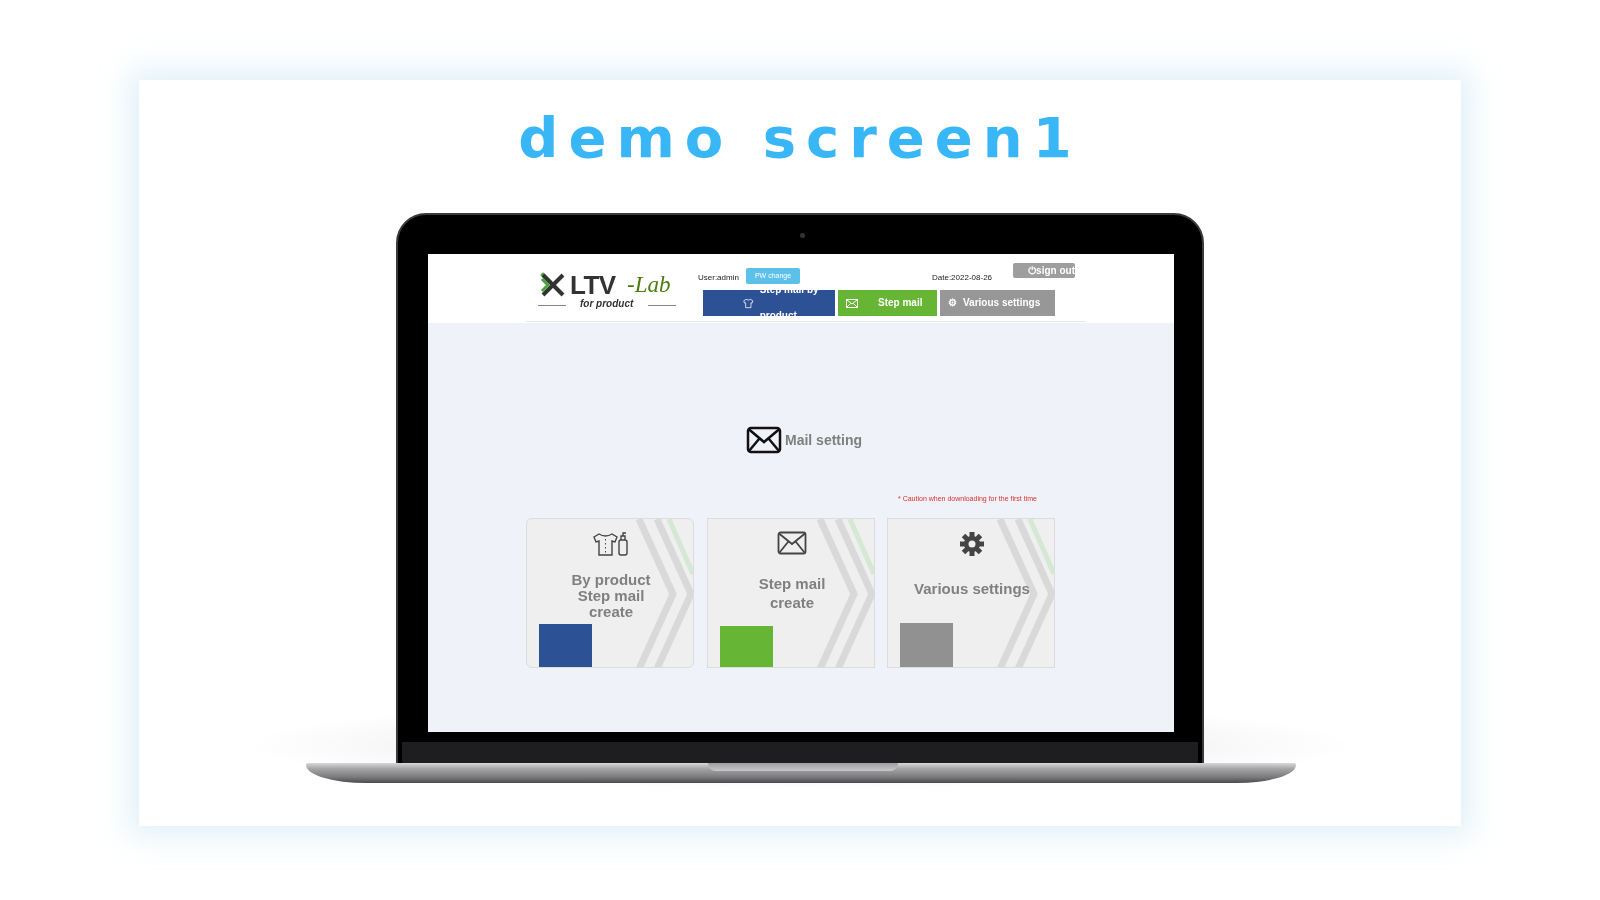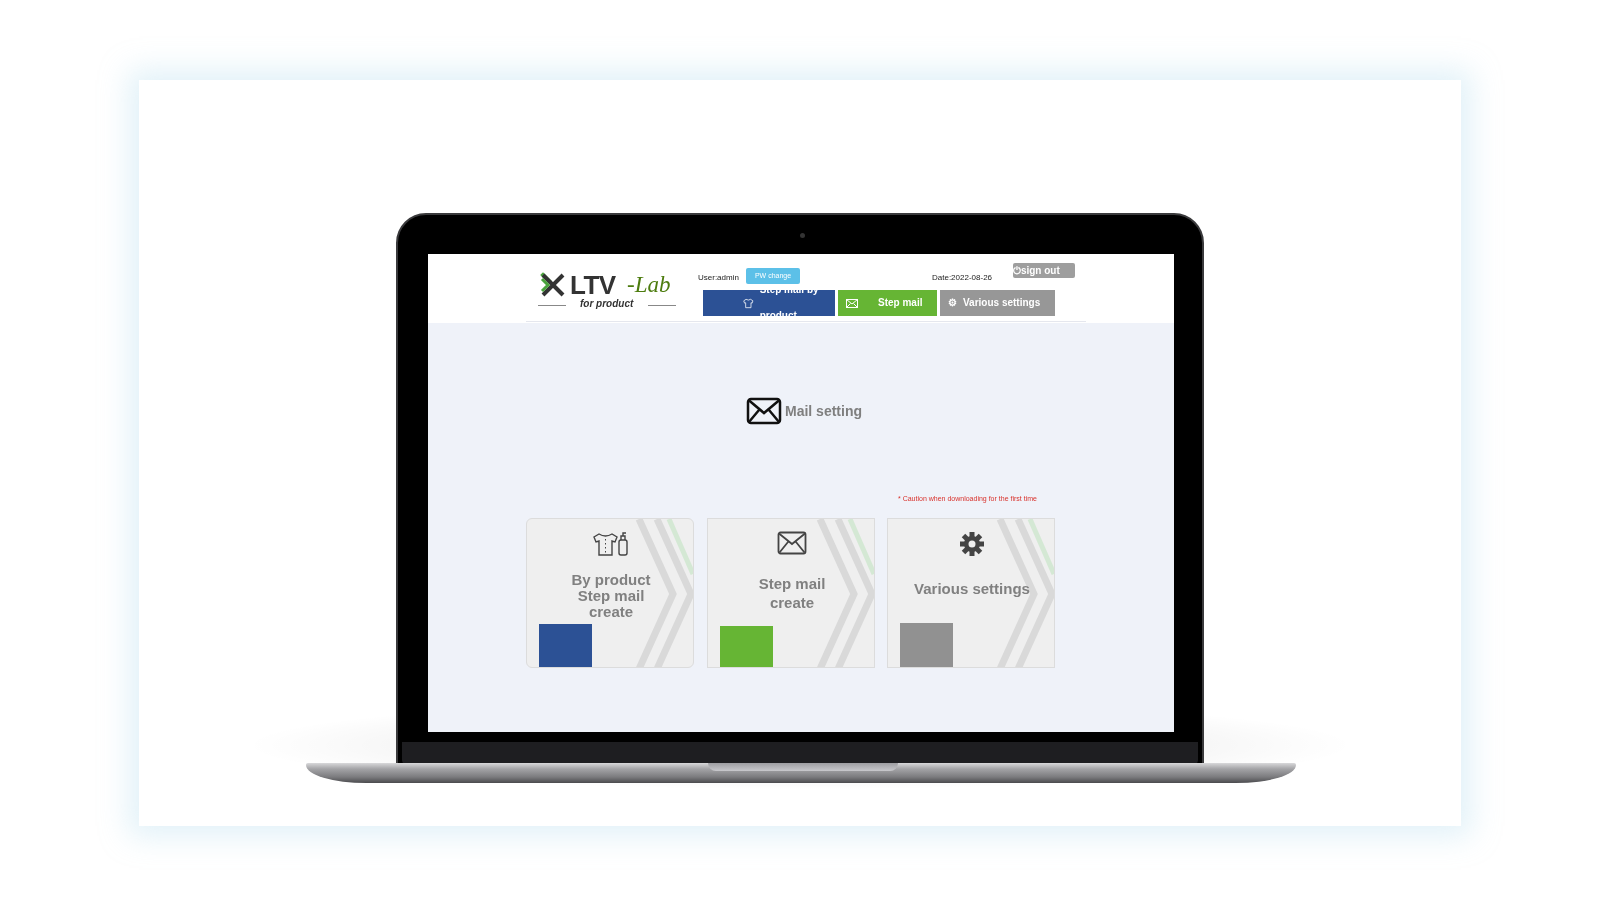--- a/index.html
+++ b/index.html
@@ -34,29 +34,29 @@
   .logo-lab { position: absolute; left: 87px; top: 2px; font-family: "Liberation Serif", serif; font-style: italic; font-size: 23px; color: #4d7c0f; }
   .logo-sub { position: absolute; left: 40px; top: 28px; font-family: "Liberation Sans", sans-serif; font-style: italic; font-weight: bold; font-size: 10px; color: #333; }
   .logo-rule-l { position: absolute; left: -2px; top: 35px; width: 28px; height: 1px; background: #888; }
   .logo-rule-r { position: absolute; left: 108px; top: 35px; width: 28px; height: 1px; background: #888; }
 
   .user-label { position: absolute; left: 270px; top: 19px; font-size: 8px; color: #222; text-align: center; }
   .pw-btn { position: absolute; left: 318px; top: 14px; width: 54px; height: 16px; background: #5cc0e8; color: #fff; font-size: 7px;
             text-align: center; line-height: 16px; border-radius: 2px; }
   .date-label { position: absolute; left: 504px; top: 19px; font-size: 8px; color: #222; }
   .signout-btn { position: absolute; left: 585px; top: 9px; width: 62px; height: 15px; background: #9e9e9e; color: #fff; font-size: 10px; font-weight: bold;
-                 line-height: 15px; text-align: left; border-radius: 2px; }
+                 line-height: 15px; text-align: right; border-radius: 2px; }
 
   .tab { position: absolute; top: 36px; height: 26px; color: #fff; font-size: 10px; font-weight: bold; line-height: 26px; display: flex; align-items: center; }
   .tab .ti { display: inline-block; margin: 0 6px 0 8px; }
   .tab-product { left: 275px; width: 132px; background: #2c5195; padding-left: 32px; }
   .tab-step { left: 410px; width: 99px; background: #66b534; }
   .tab-various { left: 512px; width: 115px; background: #979797; }
 
-  .mail-heading { position: absolute; left: 318px; top: 143px; height: 28px; display: flex; align-items: center; }
+  .mail-heading { position: absolute; left: 318px; top: 172px; height: 28px; display: flex; align-items: center; }
   .mail-heading .t { font-size: 14px; font-weight: bold; color: #7f7f7f; margin-left: 3px; }
 
   .caution { position: absolute; left: 470px; top: 241px; font-size: 7px; color: #d9322c; }
 
   .tile { position: absolute; top: 264px; width: 168px; height: 150px; background: #efefef; border: 1px solid #dcdcdc; overflow: hidden; }
   .tile-1 { left: 98px; border-radius: 6px; }
   .tile-2 { left: 279px; }
   .tile-3 { left: 459px; }
   .tile .chev { position: absolute; right: 0; top: 0; width: 60px; height: 150px; }
   .tile .ticon { position: absolute; left: 0; width: 168px; top: 12px; display: flex; justify-content: center; }
@@ -67,20 +67,21 @@
   .tile .swatch { position: absolute; left: 12px; bottom: 0; width: 53px; }
   .tile-1 .swatch { height: 43px; background: #2c5195; }
   .tile-2 .swatch { height: 41px; background: #66b534; }
   .tile-3 .swatch { height: 44px; background: #919191; }
 </style>
 </head>
 <body>
 
 <div class="stage">
   <div class="card"></div>
+  <div class="title">demo screen1</div>
 
   <div class="laptop-shadow"></div>
   <div class="bezel"></div>
   <div class="bezel-chin"></div>
   <div class="camera"></div>
   <div class="base"></div>
   <div class="notch"></div>
 
   <div class="screen">
     <div class="header">

